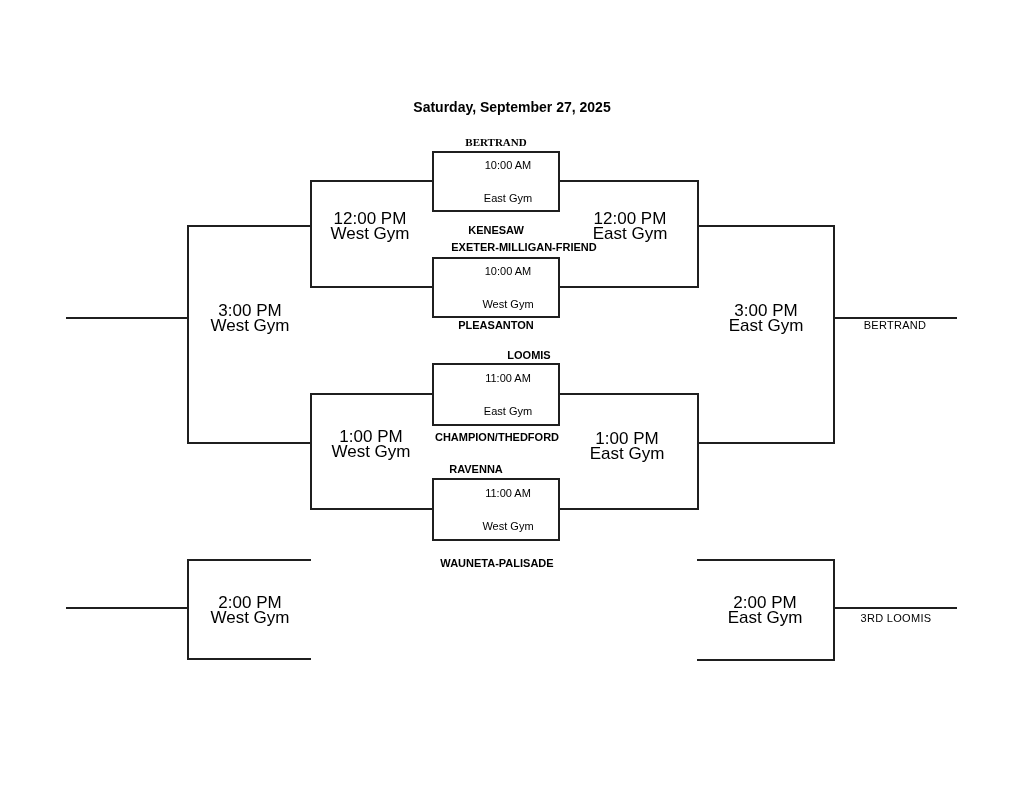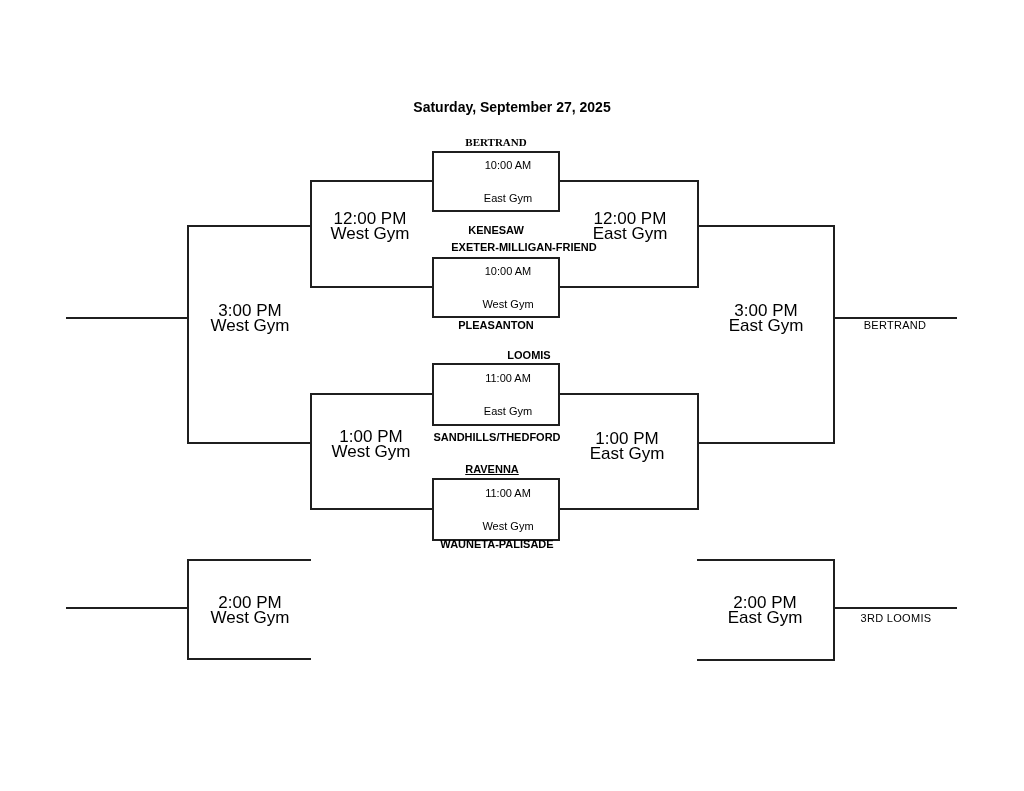--- a/index.html
+++ b/index.html
@@ -92,28 +92,28 @@
     <div class="box-line">10:00 AM</div>
     <div class="box-line">West Gym</div>
   </div>
   <div class="team" style="left:496px;top:319px;">PLEASANTON</div>
 
   <div class="team" style="left:495px;top:349px;margin-left:34px;">LOOMIS</div>
   <div class="match-box" style="top:363px;height:63px;">
     <div class="box-line">11:00 AM</div>
     <div class="box-line">East Gym</div>
   </div>
-  <div class="team" style="left:497px;top:431px;">SANDHILLS/THEDFORD</div>
+  <div class="team" style="left:497px;top:431px;">CHAMPION/THEDFORD</div>
 
-  <div class="team" style="left:492px;top:463px;text-decoration:underline;">RAVENNA</div>
+  <div class="team" style="left:476px;top:463px;">RAVENNA</div>
   <div class="match-box" style="top:478px;height:63px;">
     <div class="box-line">11:00 AM</div>
     <div class="box-line">West Gym</div>
   </div>
-  <div class="team" style="left:497px;top:538px;">WAUNETA-PALISADE</div>
+  <div class="team" style="left:497px;top:557px;">WAUNETA-PALISADE</div>
 
   <div class="game" style="left:370px;top:211px;">
     <div>12:00 PM</div>
     <div>West Gym</div>
   </div>
   <div class="game" style="left:630px;top:211px;">
     <div>12:00 PM</div>
     <div>East Gym</div>
   </div>
   <div class="game" style="left:371px;top:429px;">

